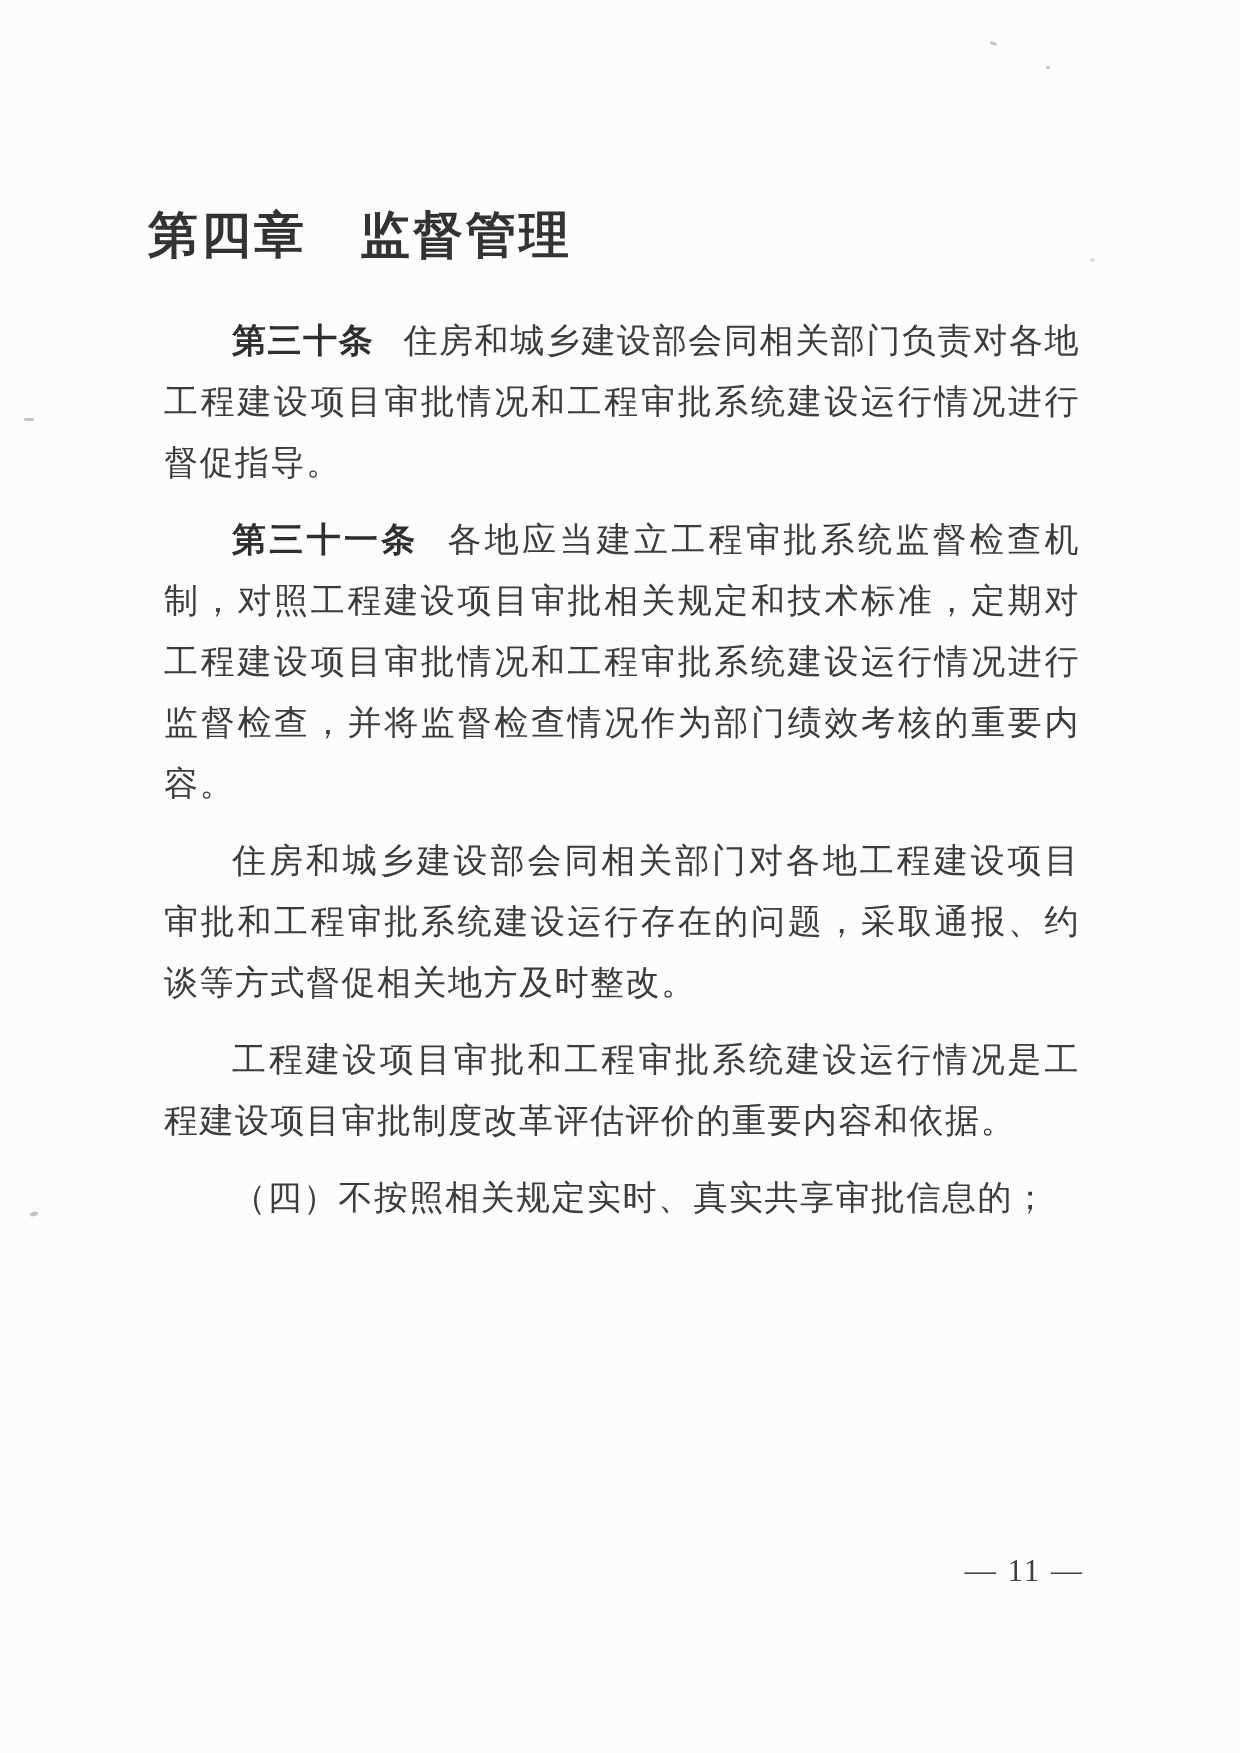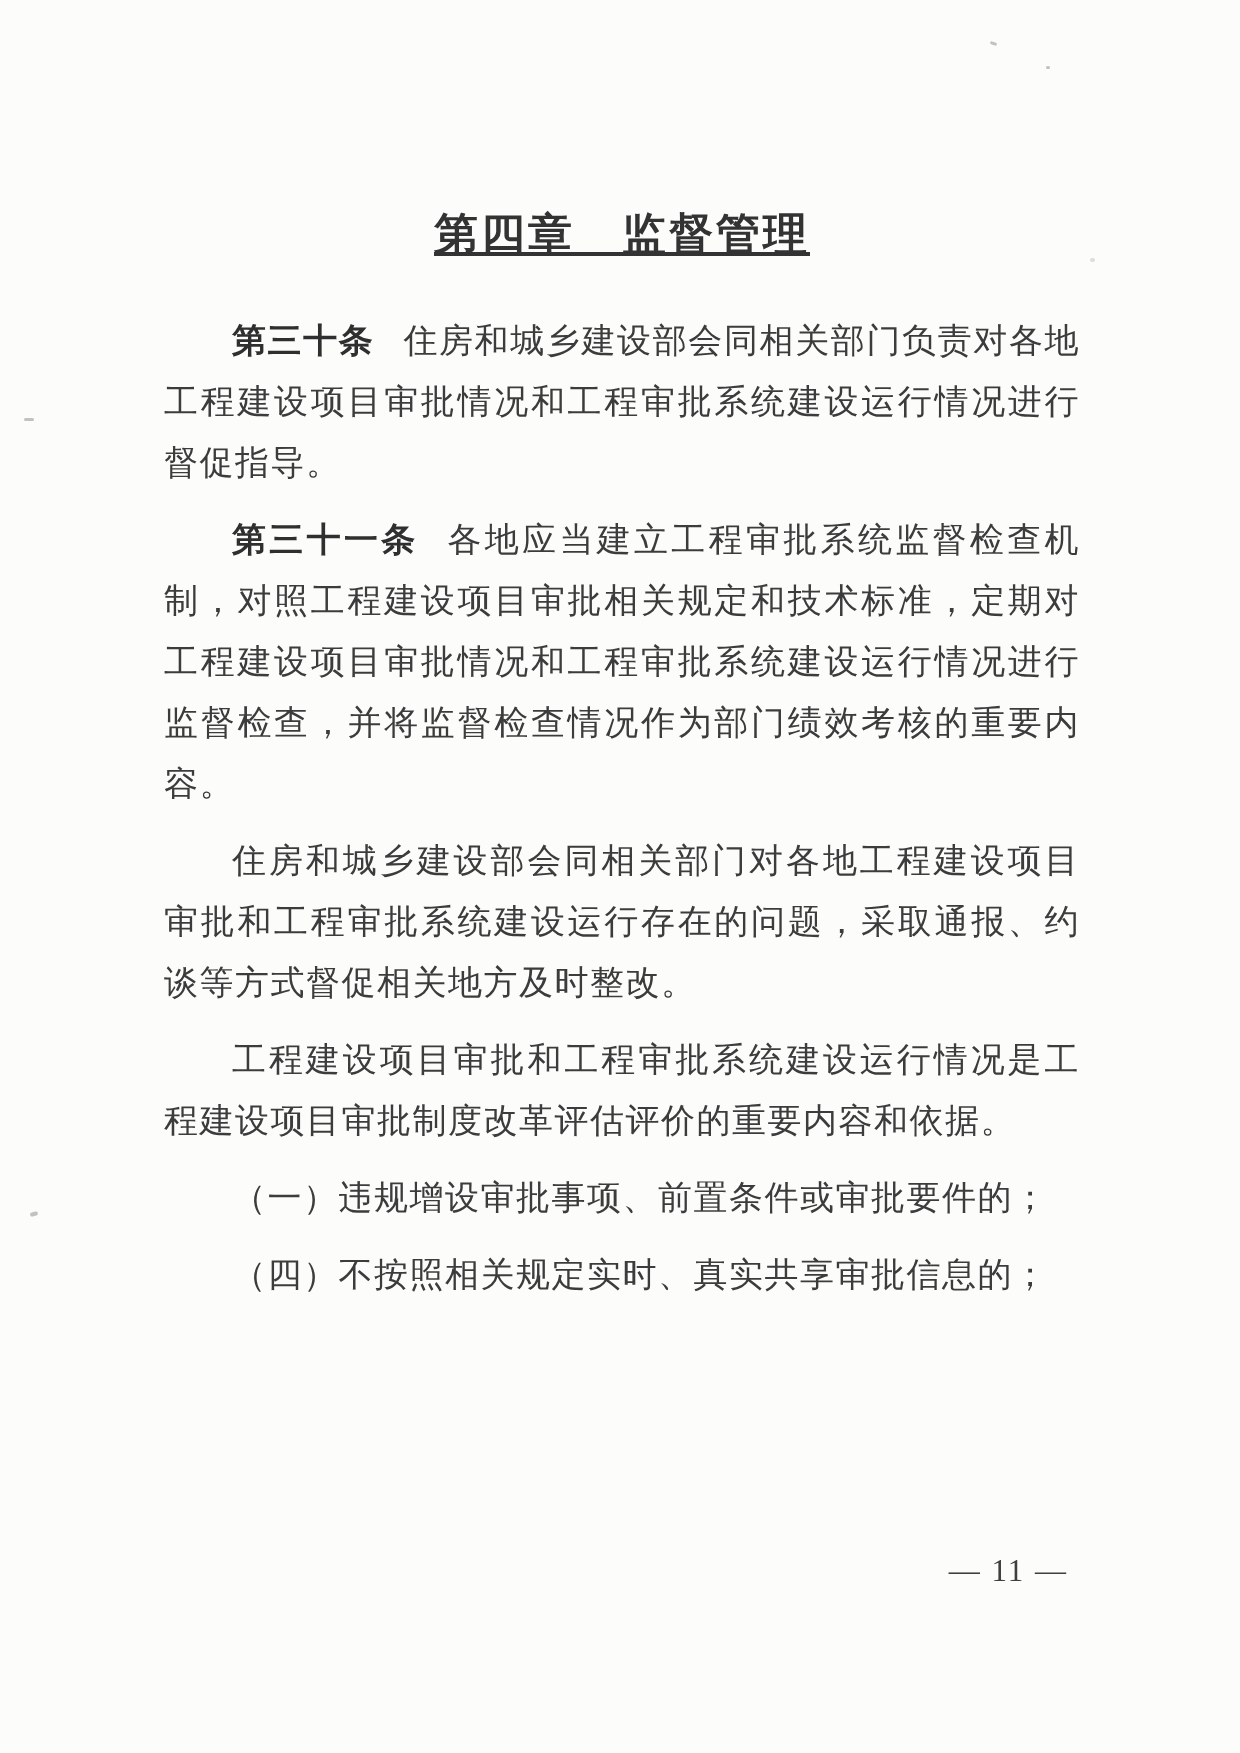--- a/index.html
+++ b/index.html
@@ -16,47 +16,46 @@
     overflow: hidden;
     color: #3a3a3a;
   }
   .content {
     position: absolute;
     top: 210px;
     left: 148px;
     width: 948px;
   }
   .chapter-title {
-    font-size: 44px;
+    font-size: 50px;
     font-weight: 700;
     line-height: 50px;
-    text-align: center;
+    text-align: left;
     letter-spacing: 3px;
     color: #333;
     margin: 0 0 50px 0;
-    text-decoration: underline;
   }
   .para {
     margin: 16px;
     font-size: 34px;
     line-height: 61px;
     letter-spacing: 1.5px;
     text-align: justify;
     text-indent: 2em;
     color: #3c3c3c;
   }
   .lead {
     font-weight: 700;
     color: #2f2f2f;
   }
   .lead:not(:empty) { margin-right: 0.85em; }
   .page-number {
     position: absolute;
     top: 1553px;
-    right: 172px;
+    right: 156px;
     font-size: 31px;
     letter-spacing: 2px;
     color: #3f3f3f;
   }
   
   .speck {
     position: absolute;
     background: rgba(60,60,60,0.30);
     border-radius: 2px;
   }
@@ -85,23 +84,20 @@
 
     <p class="para">
       <span class="lead"></span><span>住房和城乡建设部会同相关部门对各地工程建设项目审批和工程审批系统建设运行存在的问题，采取通报、约谈等方式督促相关地方及时整改。</span>
     </p>
 
     <p class="para">
       <span class="lead"></span><span>工程建设项目审批和工程审批系统建设运行情况是工程建设项目审批制度改革评估评价的重要内容和依据。</span>
     </p>
 
 
-    <p class="para">
-      <span class="lead"></span><span>（一）违规增设审批事项、前置条件或审批要件的；</span>
-    </p>
 
 
 
     <p class="para">
       <span class="lead"></span><span>（四）不按照相关规定实时、真实共享审批信息的；</span>
     </p>
 
   </div>
 
   <div class="page-number">— 11 —</div>

